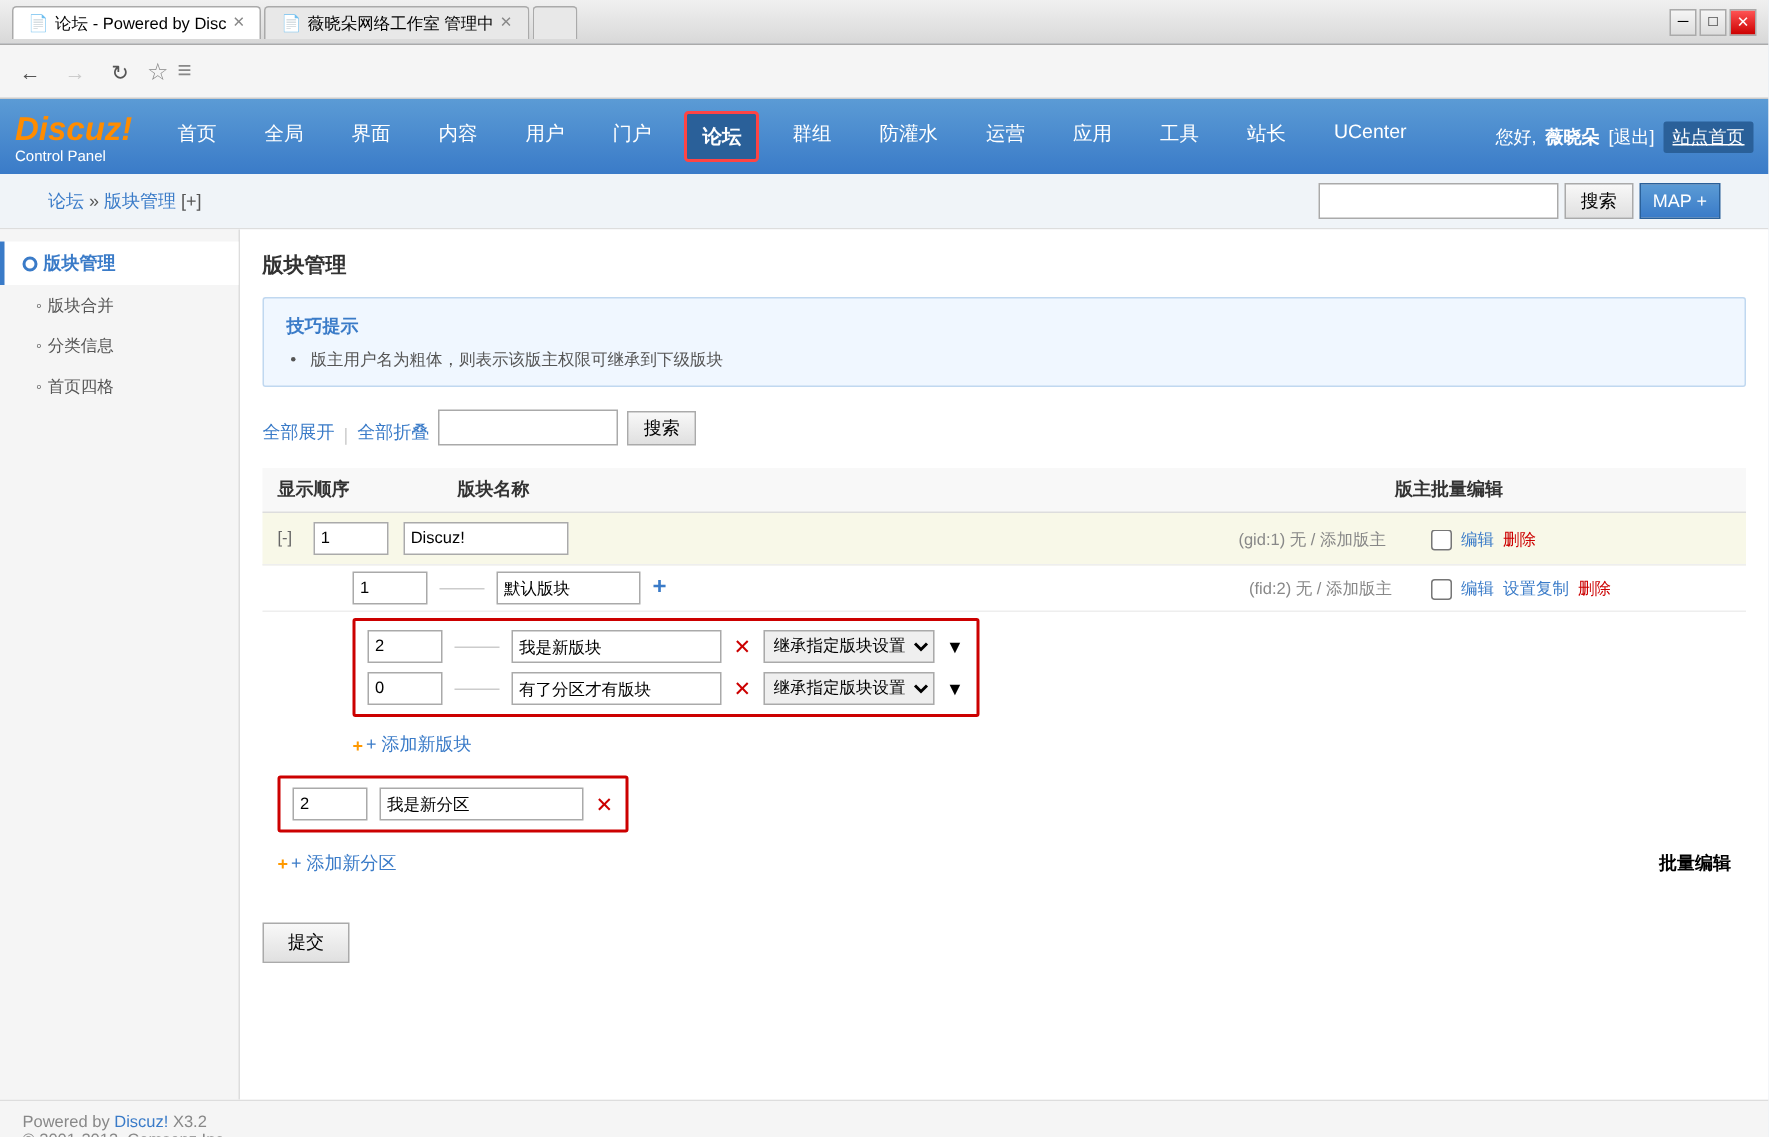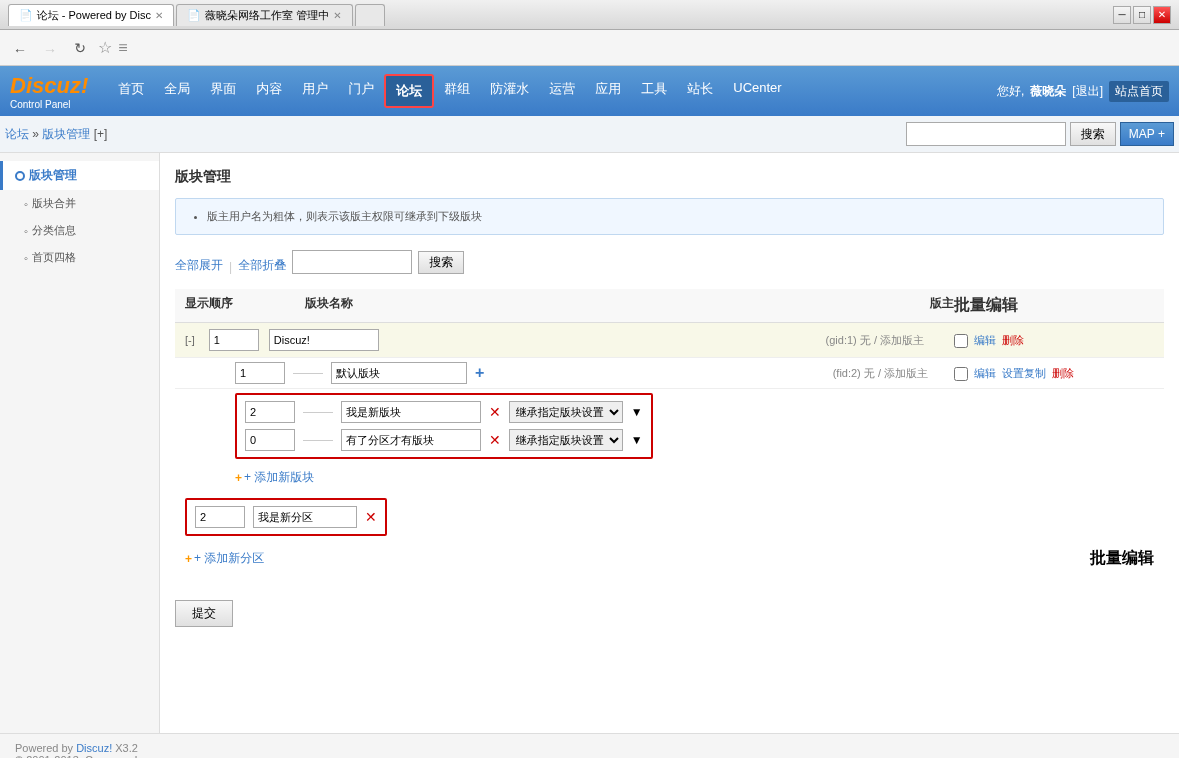--- a/index.html
+++ b/index.html
@@ -88,21 +88,21 @@
       font-size: 22px;
       font-weight: bold;
       font-style: italic;
     }
     .logo-sub {
       color: #fff;
       font-size: 10px;
     }
     .nav-menu {
       display: flex;
-      gap: 0;
+      gap: 12px;
       flex: 1;
     }
     .nav-item {
       color: #fff;
       padding: 6px 10px;
       cursor: pointer;
       font-size: 13px;
       white-space: nowrap;
     }
     .nav-item.active {
@@ -116,21 +116,21 @@
       align-items: center;
       gap: 6px;
       color: #fff;
       font-size: 12px;
     }
 
     
     .breadcrumb-bar {
       background: #f0f4f8;
       border-bottom: 1px solid #ddd;
-      padding: 6px 5px;
+      padding: 6px 32px;
       display: flex;
       align-items: center;
       justify-content: space-between;
     }
     .breadcrumb { font-size: 12px; color: #555; }
     .breadcrumb a { color: #3a7bc8; text-decoration: none; }
     .search-area { display: flex; gap: 4px; }
     .search-input {
       width: 160px; height: 24px;
       border: 1px solid #aaa;
@@ -339,21 +339,21 @@
 
     .row-flex {
       display: flex;
       align-items: center;
       gap: 8px;
     }
 
     .gid-label { color: #888; font-size: 11px; }
 
     .batch-header {
-      font-weight: bold; font-size: 16px;
+      font-weight: bold; font-size: 12px;
     }
 
     .checkbox-input { width: 14px; height: 14px; }
     .sub-row {
       display: flex;
       align-items: center;
       padding: 4px 10px;
       gap: 8px;
       border-bottom: 1px solid #eee;
     }
@@ -412,21 +412,21 @@
       <div class="nav-item">运营</div>
       <div class="nav-item">应用</div>
       <div class="nav-item">工具</div>
       <div class="nav-item">站长</div>
       <div class="nav-item">UCenter</div>
     </div>
     <div class="nav-right">
       <span>您好,</span>
       <span style="font-weight:bold;">薇晓朵</span>
       <span style="cursor:pointer;">[退出]</span>
-      <span style="cursor:pointer; background:#2a6099; padding:2px 6px; border-radius:2px;">站点首页</span>
+      <span style="cursor:pointer; background:#2a6099; padding:2px 6px; border-radius:2px;text-decoration:underline;">站点首页</span>
     </div>
   </div>
 
   <div class="breadcrumb-bar">
     <div class="breadcrumb">
       <a>论坛</a>
       <span> » </span>
       <a>版块管理</a>
       <span> </span>
       <span>[+]</span>
@@ -458,20 +458,21 @@
         <span>首页四格</span>
       </div>
     </div>
 
     <div class="content-area">
 
       <div class="page-title">版块管理</div>
 
       
       <div class="tips-box">
+        <div class="tips-title">技巧提示</div>
         <ul>
           <li class="tips-item">版主用户名为粗体，则表示该版主权限可继承到下级版块</li>
         </ul>
       </div>
 
       
       <div class="controls-bar">
         <a class="link-btn">全部展开</a>
         <span class="sep">|</span>
         <a class="link-btn">全部折叠</a>
@@ -500,21 +501,21 @@
           <div class="batch-cell">
             <input type="checkbox" class="checkbox-input" style="">
             <a class="edit-link">编辑</a>
             <a class="del-link">删除</a>
           </div>
         </div>
 
         <div class="sub-row" style="padding-left:60px;">
           <input class="order-input" type="text" value="1" style="">
           <span style="display:inline-block;width:30px;height:1px;background:#ccc;"></span>
-          <input class="name-input" type="text" value="默认版块" style="width: 136px;">
+          <input class="name-input" type="text" value="默认版块" style="width: 96px;">
           <span class="add-sub-btn">+</span>
           <span style="flex:1;"></span>
           <span class="gid-label">(fid:2)  无 / 添加版主</span>
           <span style="width:10px;"></span>
           <div class="batch-cell">
             <input type="checkbox" class="checkbox-input" style="">
             <a class="edit-link">编辑</a>
             <a class="edit-link">设置复制</a>
             <a class="del-link">删除</a>
           </div>
@@ -551,21 +552,21 @@
           <span class="add-new-btn">
             <span class="plus">+</span>
             <span>+ 添加新版块</span>
           </span>
         </div>
 
         <div style="margin: 6px 10px;">
           <div style="border:2px solid #cc0000; border-radius:2px; display:inline-block; padding:6px 8px; background:#fff;">
             <div class="row-flex">
               <input class="order-input" type="text" value="2" style="">
-              <input class="name-input" type="text" value="我是新分区" style="width: 104px;">
+              <input class="name-input" type="text" value="我是新分区" style="width: 136px;">
               <span class="remove-btn">✕</span>
             </div>
           </div>
         </div>
 
         <div style="display:flex; align-items:center; justify-content:space-between; padding:6px 10px;">
           <span class="add-new-btn">
             <span class="plus">+</span>
             <span>+ 添加新分区</span>
           </span>

